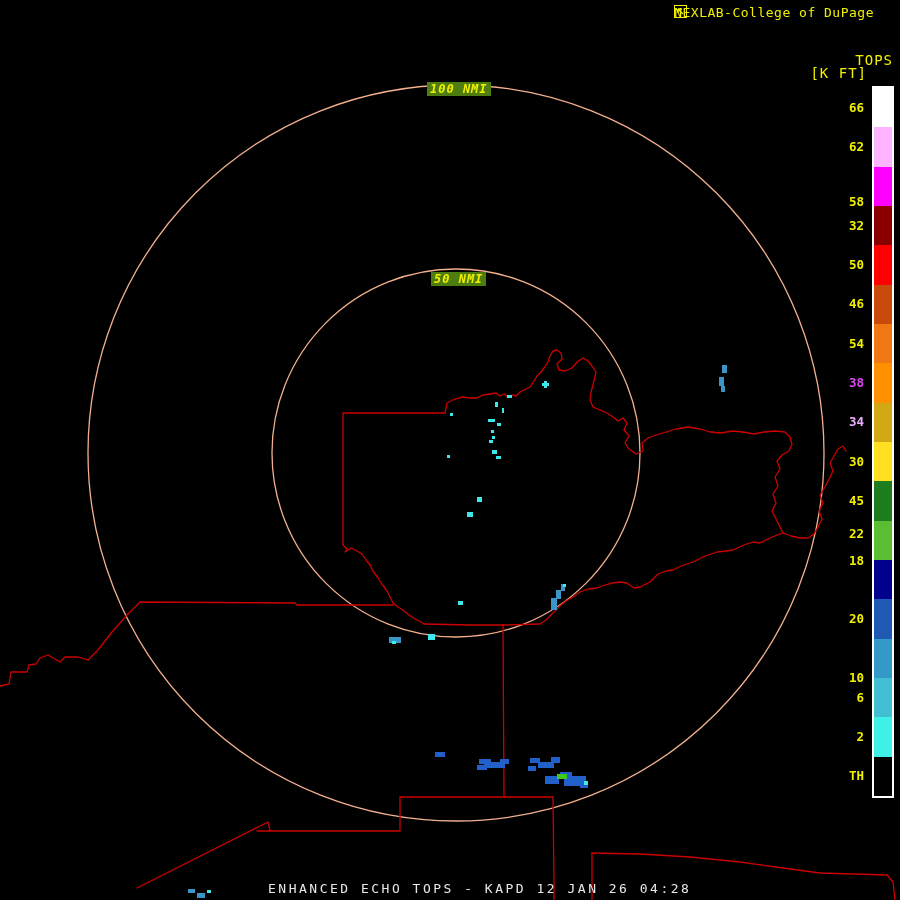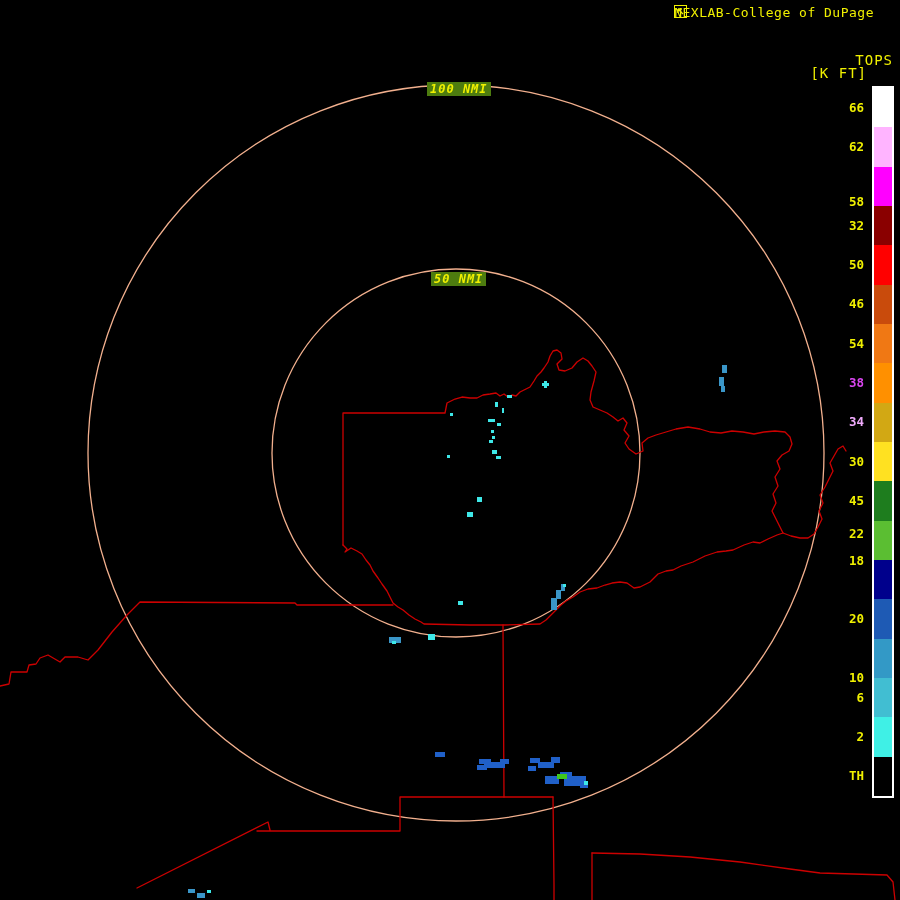--- a/index.html
+++ b/index.html
@@ -169,14 +169,15 @@
       <div class="band-label" style="position: absolute; top: 495px; color: rgb(240, 240, 0);">45</div>
       <div class="band-label" style="position: absolute; top: 528px; color: rgb(240, 240, 0);">22</div>
       <div class="band-label" style="position: absolute; top: 555px; color: rgb(240, 240, 0);">18</div>
       <div class="band-label" style="position: absolute; top: 613px; color: rgb(240, 240, 0);">20</div>
       <div class="band-label" style="position: absolute; top: 652.333px; color: rgb(240, 240, 0); margin-top: 20px;">10</div>
       <div class="band-label" style="position: absolute; top: 691.667px; color: rgb(240, 240, 0);">6</div>
       <div class="band-label" style="position: absolute; top: 731px; color: rgb(240, 240, 0);">2</div>
       <div class="band-label" style="position: absolute; top: 770.333px; color: rgb(240, 240, 0);">TH</div>
     </div>
 
+  <div class="txt caption">ENHANCED ECHO TOPS - KAPD 12 JAN 26 04:28</div>
 
 </div>
 
 </body></html>

